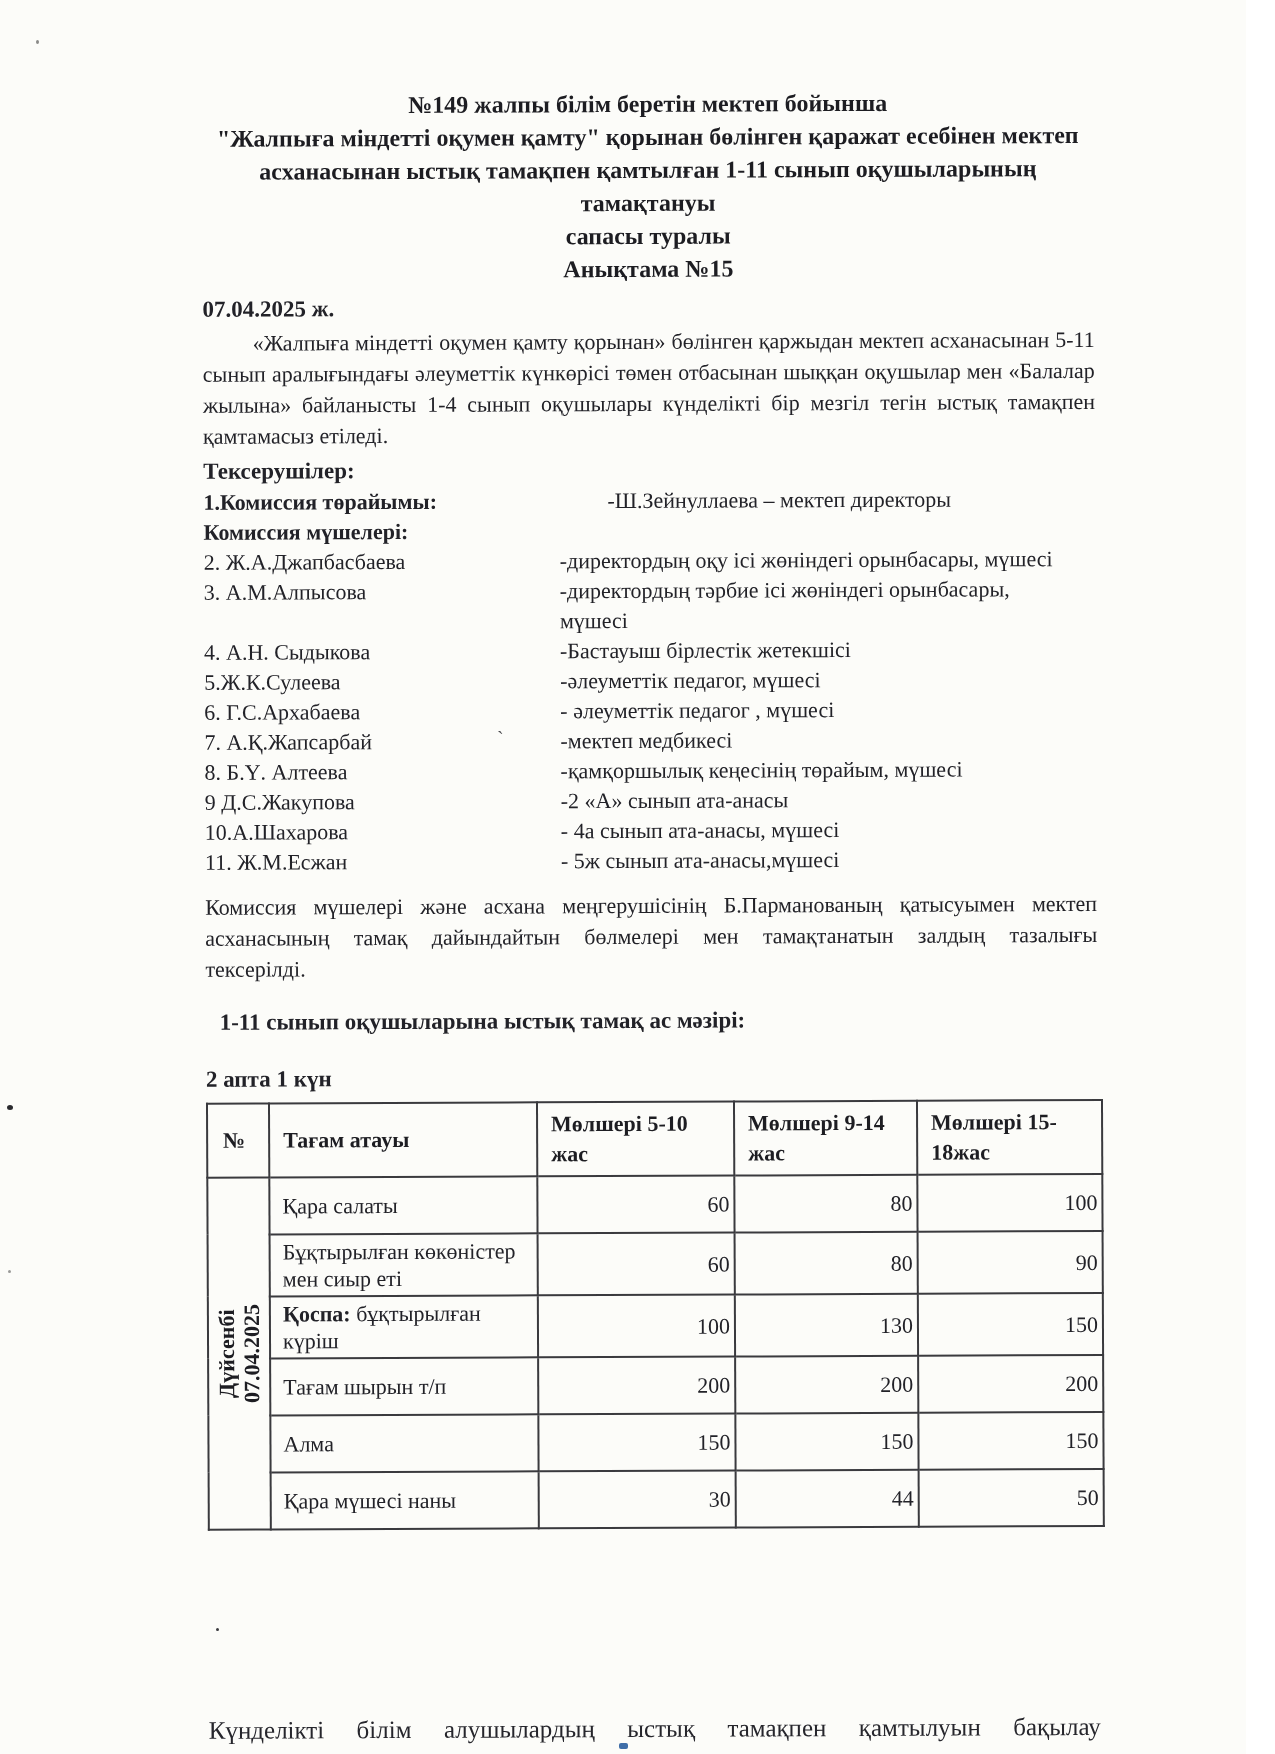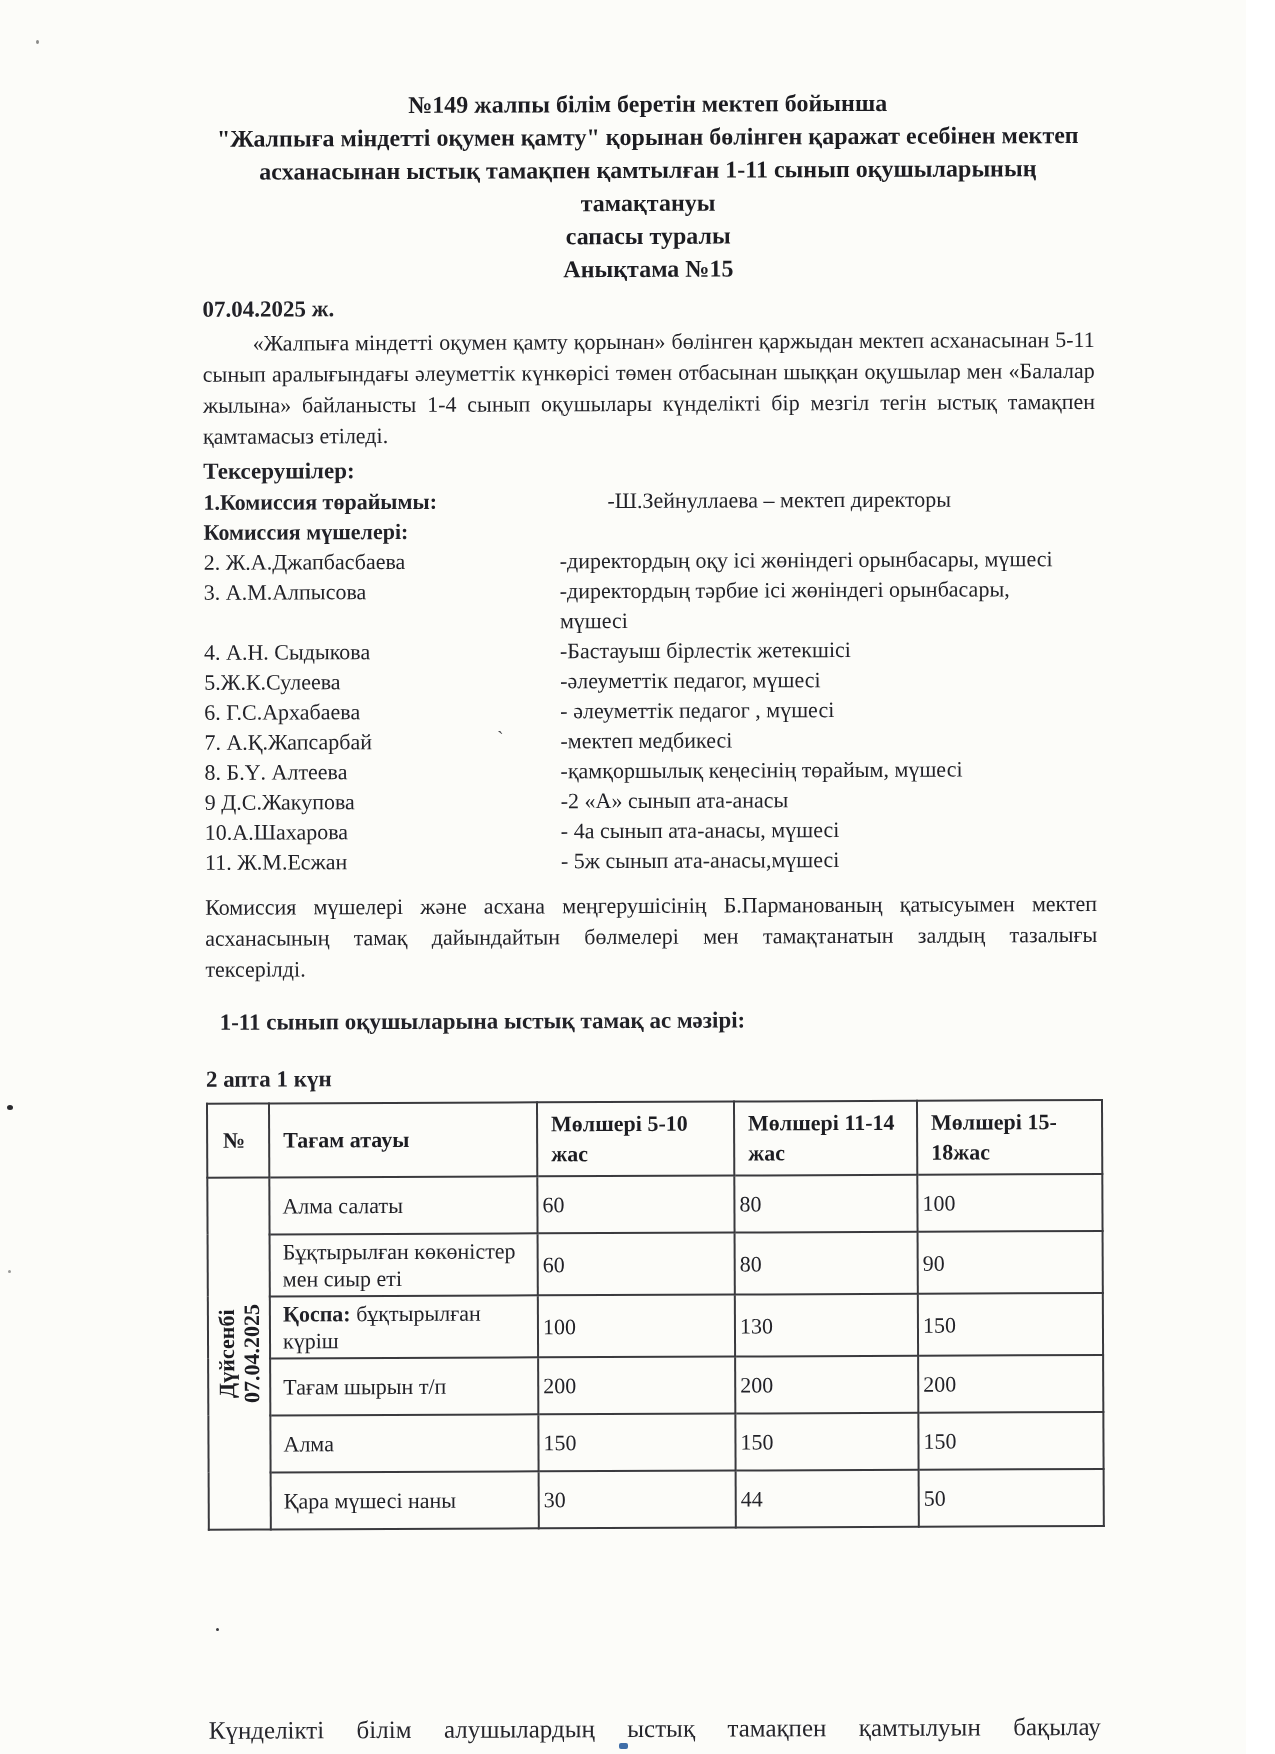--- a/index.html
+++ b/index.html
@@ -35,21 +35,21 @@
   .week-label { margin-top:26px; font-weight:bold; font-size:23px; line-height:31px; }
 
   table.menu { margin-top:8px; border-collapse:collapse; table-layout:fixed; width:895px; font-size:22px; }
   table.menu th, table.menu td { border:2px solid #3a3a3e; }
   table.menu th {
     font-weight:bold; text-align:left; vertical-align:middle;
     padding:6px 8px 6px 13px; height:58px; line-height:30px; color:#1d1d22;
   }
   table.menu th.th-num { text-align:center; padding-left:0; }
   td.dish { padding:3px 8px 3px 12px; line-height:27px; vertical-align:middle; }
-  td.num { text-align:left; padding:14px 4px; vertical-align:middle; line-height:27px; }
+  td.num { text-align:right; padding:14px 4px; vertical-align:middle; line-height:27px; }
   td.day-cell { position:relative; }
   .day-rot {
     position:absolute; top:50%; left:50%;
     transform:translate(-50%,-50%) rotate(-90deg);
     white-space:nowrap; font-weight:bold; font-size:22px; line-height:25px; text-align:center;
     color:#1d1d22;
   }
 
   .closing {
     margin:174px 0 0 0; font-size:25px; line-height:51px;
@@ -150,33 +150,33 @@
             <col style="width:268px">
             <col style="width:197px">
             <col style="width:183px">
             <col style="width:185px">
         </colgroup>
         <thead>
           <tr>
             <th class="th-num">№</th>
             <th>Тағам атауы</th>
             <th>Мөлшері 5-10 жас</th>
-            <th>Мөлшері 11-14 жас</th>
+            <th>Мөлшері 9-14 жас</th>
             <th>Мөлшері 15-18жас</th>
           </tr>
         </thead>
         <tbody>
           <tr>
             <td class="day-cell" rowspan="6">
               <div class="day-rot">
                 <div>Дүйсенбі</div>
                 <div>07.04.2025</div>
               </div>
             </td>
-            <td class="dish"><span class="bold"></span><span>Алма салаты</span></td>
+            <td class="dish"><span class="bold"></span><span>Қара салаты</span></td>
             <td class="num">60</td>
             <td class="num">80</td>
             <td class="num">100</td>
           </tr>
           <tr>
             <td class="dish"><span class="bold"></span><span>Бұқтырылған көкөністер мен сиыр еті</span></td>
             <td class="num">60</td>
             <td class="num">80</td>
             <td class="num">90</td>
           </tr>

